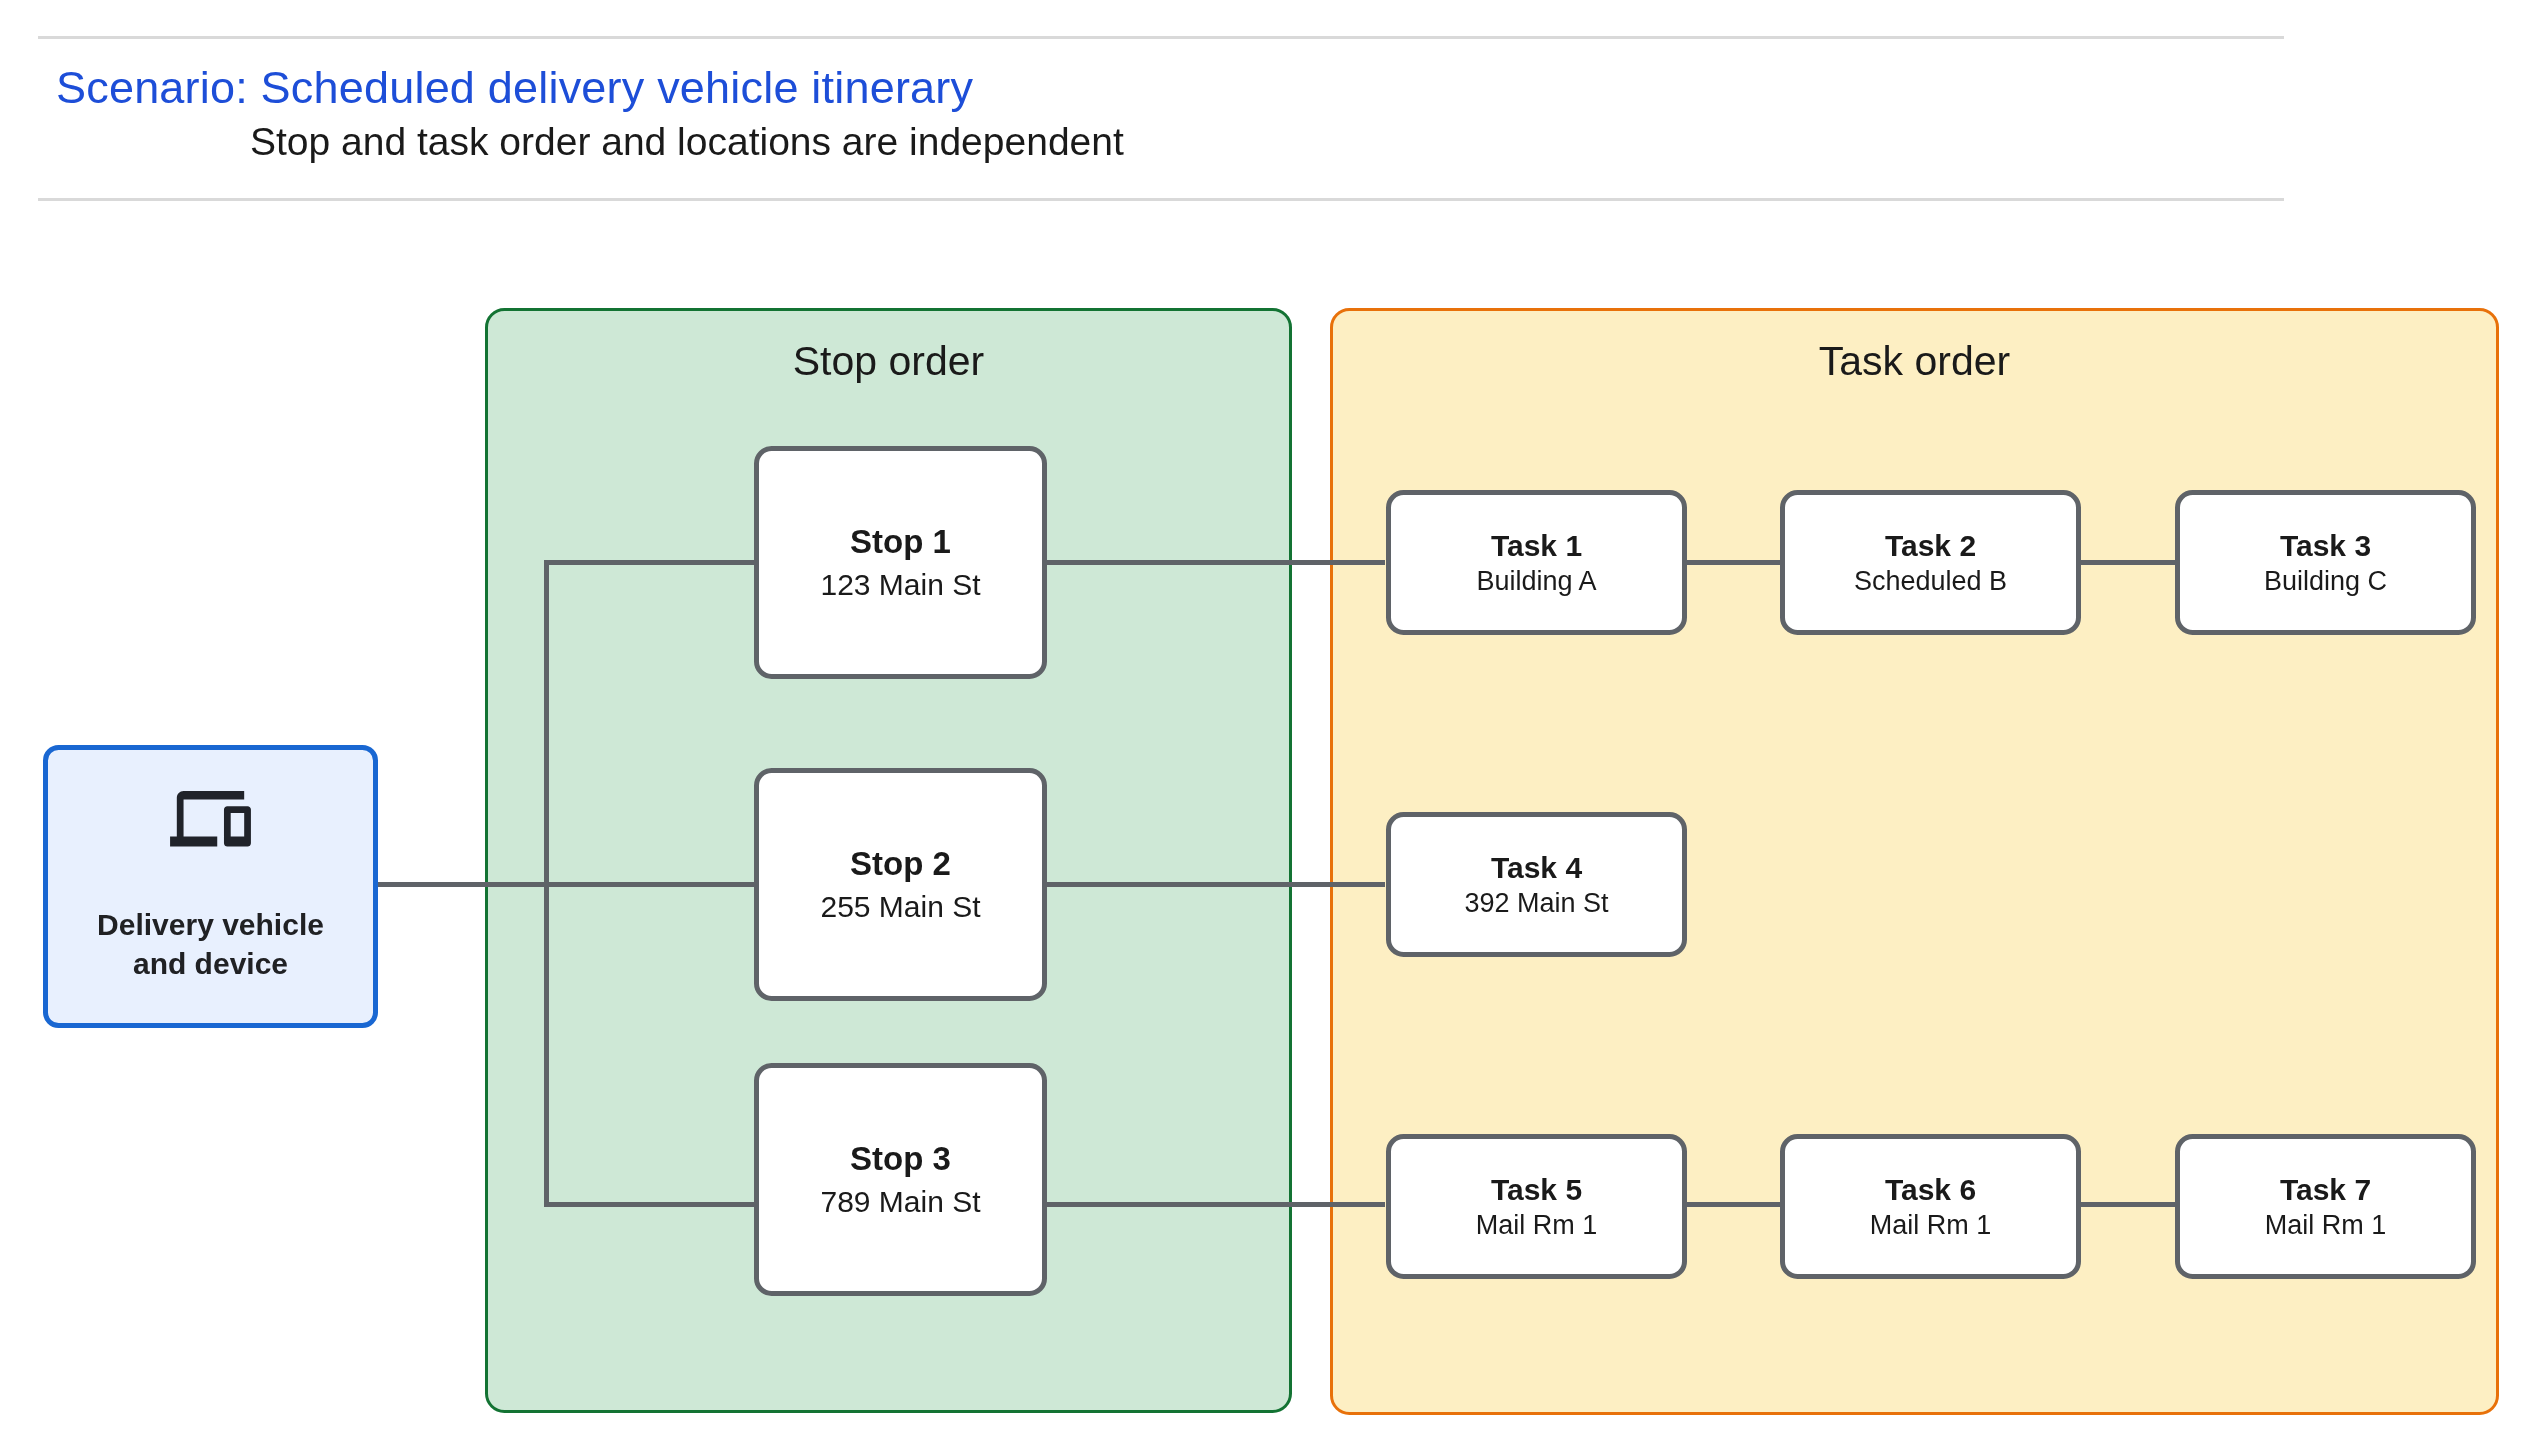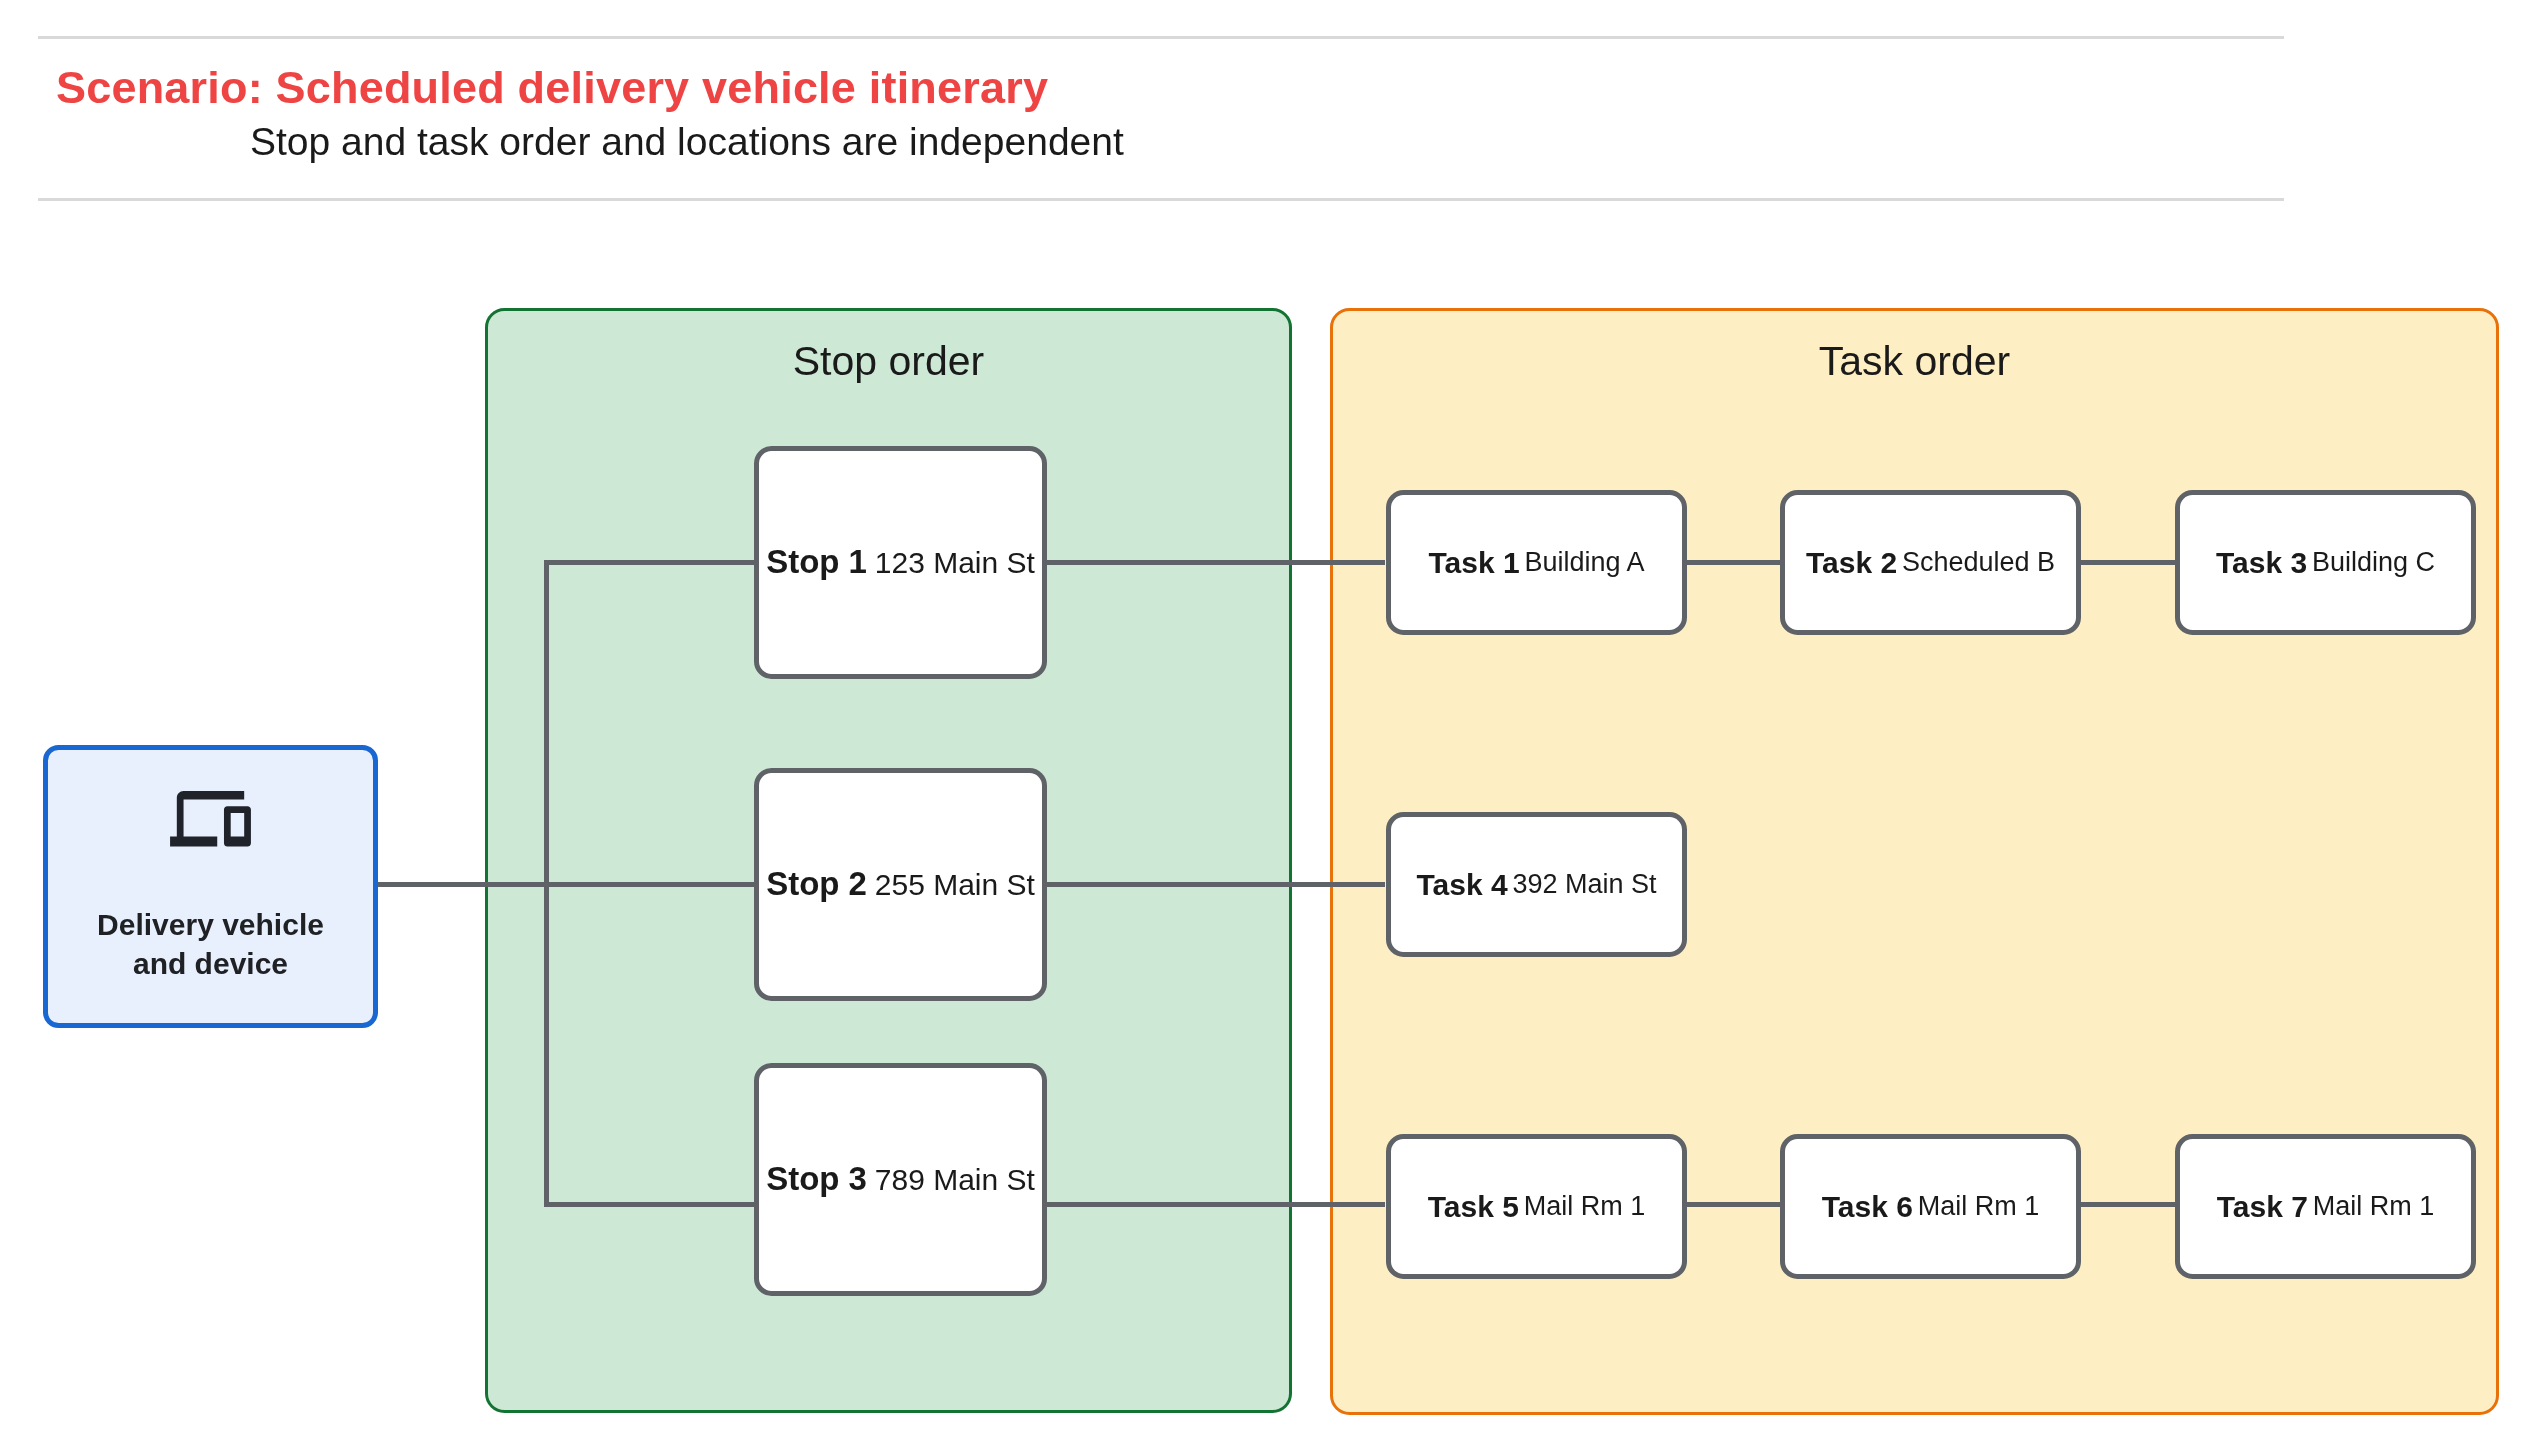--- a/index.html
+++ b/index.html
@@ -24,23 +24,23 @@
     background: #d9d9d9;
   }
   .rule.top { top: 36px; }
   .rule.bottom { top: 198px; }
 
   .header-title {
     position: absolute;
     left: 56px;
     top: 62px;
     font-size: 45px;
-    font-weight: 700;
+    font-weight: 400;
     letter-spacing: 0.2px;
-    color: #ef4444;
+    color: #1d4ed8;
     white-space: nowrap;
   }
   .header-subtitle {
     position: absolute;
     left: 250px;
     top: 120px;
     font-size: 39px;
     font-weight: 400;
     color: #1a1a1a;
     white-space: nowrap;
@@ -123,21 +123,21 @@
   }
 
   
   .node {
     position: absolute;
     background: #ffffff;
     border: 5.8px solid #5f6368;
     border-radius: 17.5px;
     box-sizing: border-box;
     display: flex;
-    flex-direction: row;
+    flex-direction: column;
     align-items: center;
     justify-content: center;
     gap: 7.8px;
     z-index: 3;
     text-align: center;
   }
   .node.stop {
     left: 754px;
     width: 293px;
     height: 233px;

